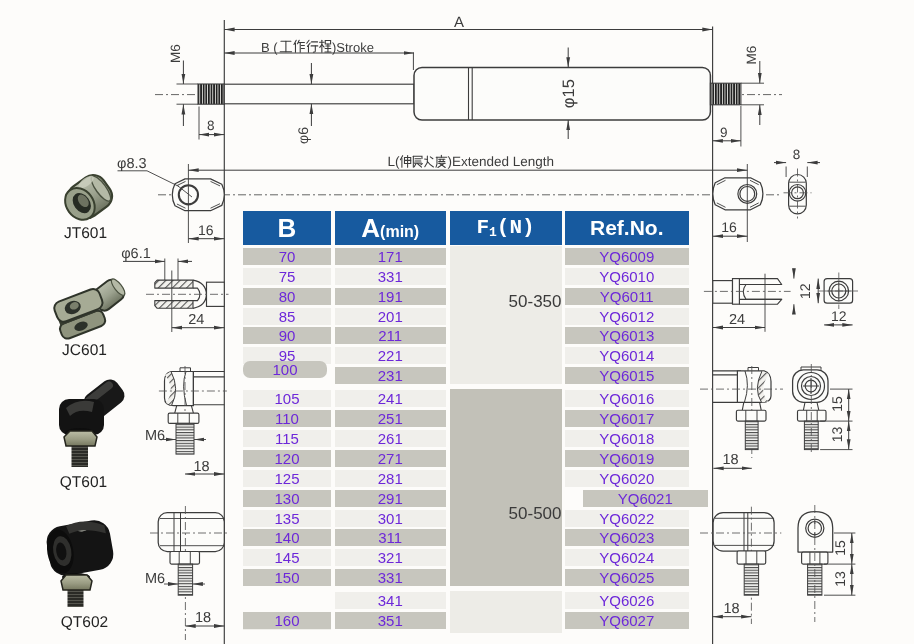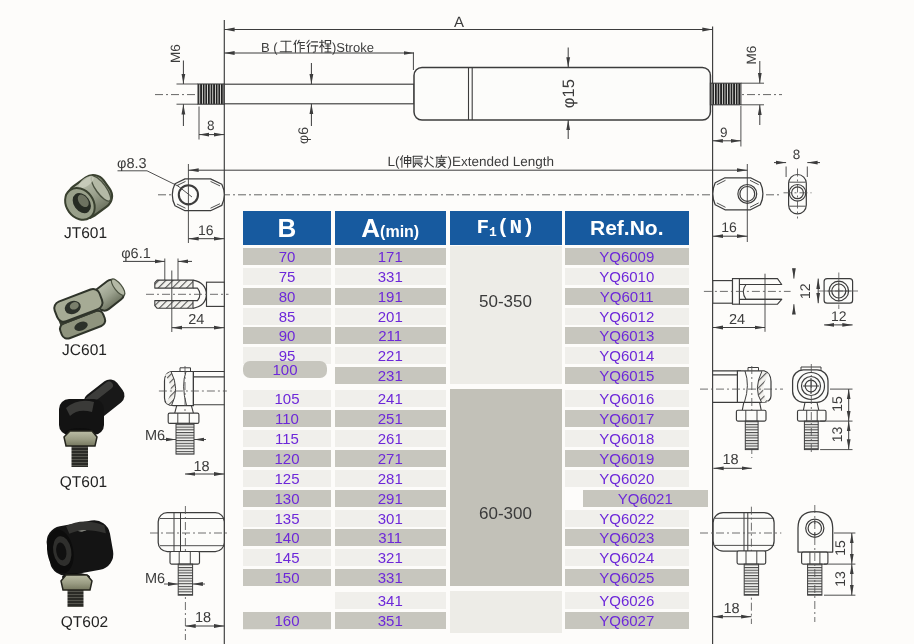--- a/index.html
+++ b/index.html
@@ -5,21 +5,21 @@
 #page{position:relative;width:914px;height:644px;background:#fdfcfa;overflow:hidden;
  font-family:"Liberation Sans",sans-serif;}
 #art{position:absolute;left:0;top:0;}
 .tbl div{position:absolute;box-sizing:border-box;}
 .hc{top:210.5px;height:34.1px;background:#175a9f;color:#fff;text-align:center;
  line-height:34.1px;font-weight:bold;}
 .h1{font-size:26px;} .h2{font-size:16px;} .h3{font-size:21px;}
 .h4{font-size:13px;vertical-align:-3px;}
 .dc{height:17.0px;line-height:18.0px;text-align:center;font-size:15px;color:#6d28d9;}
 .fc{}
-.ft{width:112px;text-align:center;font-size:17px;color:#3a3a3a;}
+.ft{width:112px;text-align:right;font-size:17px;color:#3a3a3a;}
 </style></head>
 <body>
 <div id="page">
 <svg id="art" width="914" height="644" viewBox="0 0 914 644" font-family="Liberation Sans, sans-serif" text-rendering="geometricPrecision">
 <defs>
 <marker id="ar" markerWidth="11" markerHeight="5" refX="10.3" refY="2.5" orient="auto-start-reverse" markerUnits="userSpaceOnUse">
           <path d="M0,0.6 L10.3,2.5 L0,4.4 Z" fill="#3c3c3c"></path>
         </marker>
 <pattern id="vthr" width="2.6" height="4" patternUnits="userSpaceOnUse">
           <rect width="2.6" height="4" fill="#e3e3df"></rect>
@@ -493,21 +493,21 @@
 <div class="hc" style="left:334.5px;width:111.5px;"><span class="h1">A</span><span class="h2">(min)</span></div>
 
 <div class="hc" style="left:449.5px;width:112px;font-family:Liberation Mono, monospace;"><span class="h3">F</span><span class="h4">1</span><span class="h3">(N)</span></div>
 
 <div class="hc" style="left:564.5px;width:124.5px;"><span class="h3">Ref.No.</span></div>
 
 <div class="fc" style="left:449.5px;top:245.8px;width:112px;height:138.4px;background:#edece7;"></div>
 <div class="ft" style="left:449.5px;top:291.5px;width:112px;">50-350</div>
 
 <div class="fc" style="left:449.5px;top:388.9px;width:112px;height:197.3px;background:#c2c1b8;"></div>
-<div class="ft" style="left:449.5px;top:503.7px;width:112px;">60-300</div>
+<div class="ft" style="left:449.5px;top:503.7px;width:112px;">50-500</div>
 
 <div class="fc" style="left:449.5px;top:590.5px;width:112px;height:42.5px;background:#edece7;"></div>
 
 <div class="dc" style="left:243px;top:247.8px;width:88px;background:#c7c6be;">70</div>
 <div class="dc" style="left:334.5px;top:247.8px;width:111.5px;background:#c7c6be;">171</div>
 <div class="dc" style="left:564.5px;top:247.8px;width:124.5px;background:#c7c6be;">YQ6009</div>
 
 <div class="dc" style="left:243px;top:267.7px;width:88px;background:#f0efeb;">75</div>
 <div class="dc" style="left:334.5px;top:267.7px;width:111.5px;background:#f0efeb;">331</div>
 <div class="dc" style="left:564.5px;top:267.7px;width:124.5px;background:#f0efeb;">YQ6010</div>

